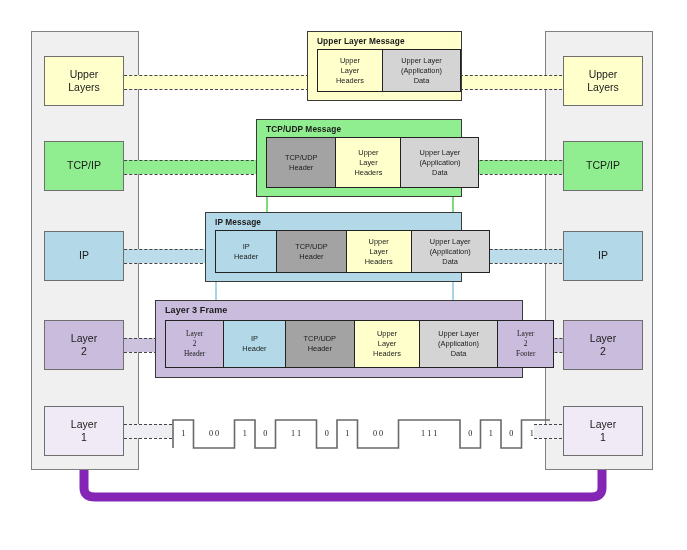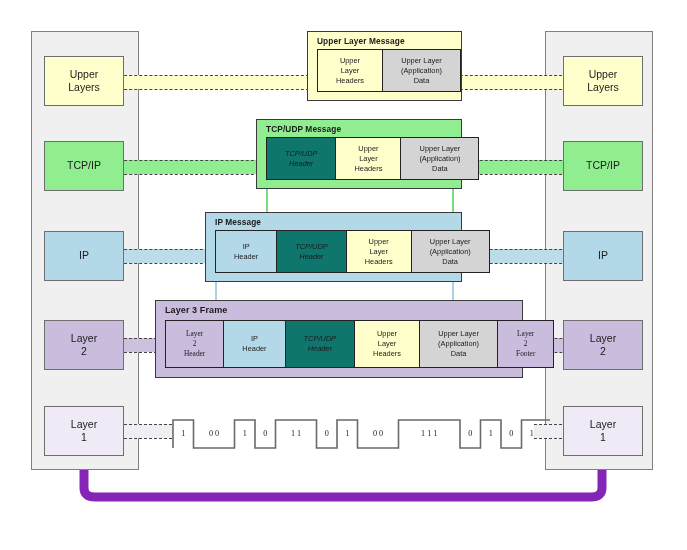--- a/index.html
+++ b/index.html
@@ -39,27 +39,27 @@
   .pdu{position:absolute;border:1.5px solid #3a3a3a;box-sizing:border-box;z-index:4;}
   .pdu-title{position:absolute;left:9px;top:4px;font-size:8.3px;font-weight:bold;
              letter-spacing:.1px;white-space:nowrap;}
   .pdu-row{position:absolute;left:9px;right:9px;top:17px;bottom:8px;display:flex;}
   .seg{border:1.1px solid #222;border-right-width:0;box-sizing:border-box;
        display:flex;align-items:center;justify-content:center;text-align:center;
        font-size:7.4px;line-height:1.35;padding:18px;}
   .seg:last-child{border-right-width:1.1px;}
   .seg .l{display:block;}
   .c-yellow{background:#ffffcc;}
-  .c-green{background:#0f766e;font-style:italic;}
+  .c-green{background:#a3a3a3;}
   .c-blue{background:#b3d9e8;}
   .c-grey{background:#d4d4d4;}
   .c-purple{background:#c9bcdc;font-family:Liberation Serif, serif;}
 
   #pdu-upper{left:307px;top:31px;width:155px;height:70px;background:#ffffcc;}
-  #pdu-tcp{left:256px;top:119px;width:206px;height:70px;background:#90ee90;}
+  #pdu-tcp{left:256px;top:119px;width:206px;height:78px;background:#90ee90;}
   #pdu-ip{left:205px;top:212px;width:257px;height:70px;background:#b3d9e8;}
   #pdu-l2{left:155px;top:300px;width:368px;height:78px;background:#c9bcdc;}
 
   
   .vconn{position:absolute;width:1.6px;z-index:2;}
 
   
   #wave-wrap{position:absolute;left:165px;top:408px;width:385px;height:52px;z-index:4;}
   #wave-svg{position:absolute;left:0;top:0;}
   .bitlabel{position:absolute;font-size:8.2px;line-height:1;color:#222;

